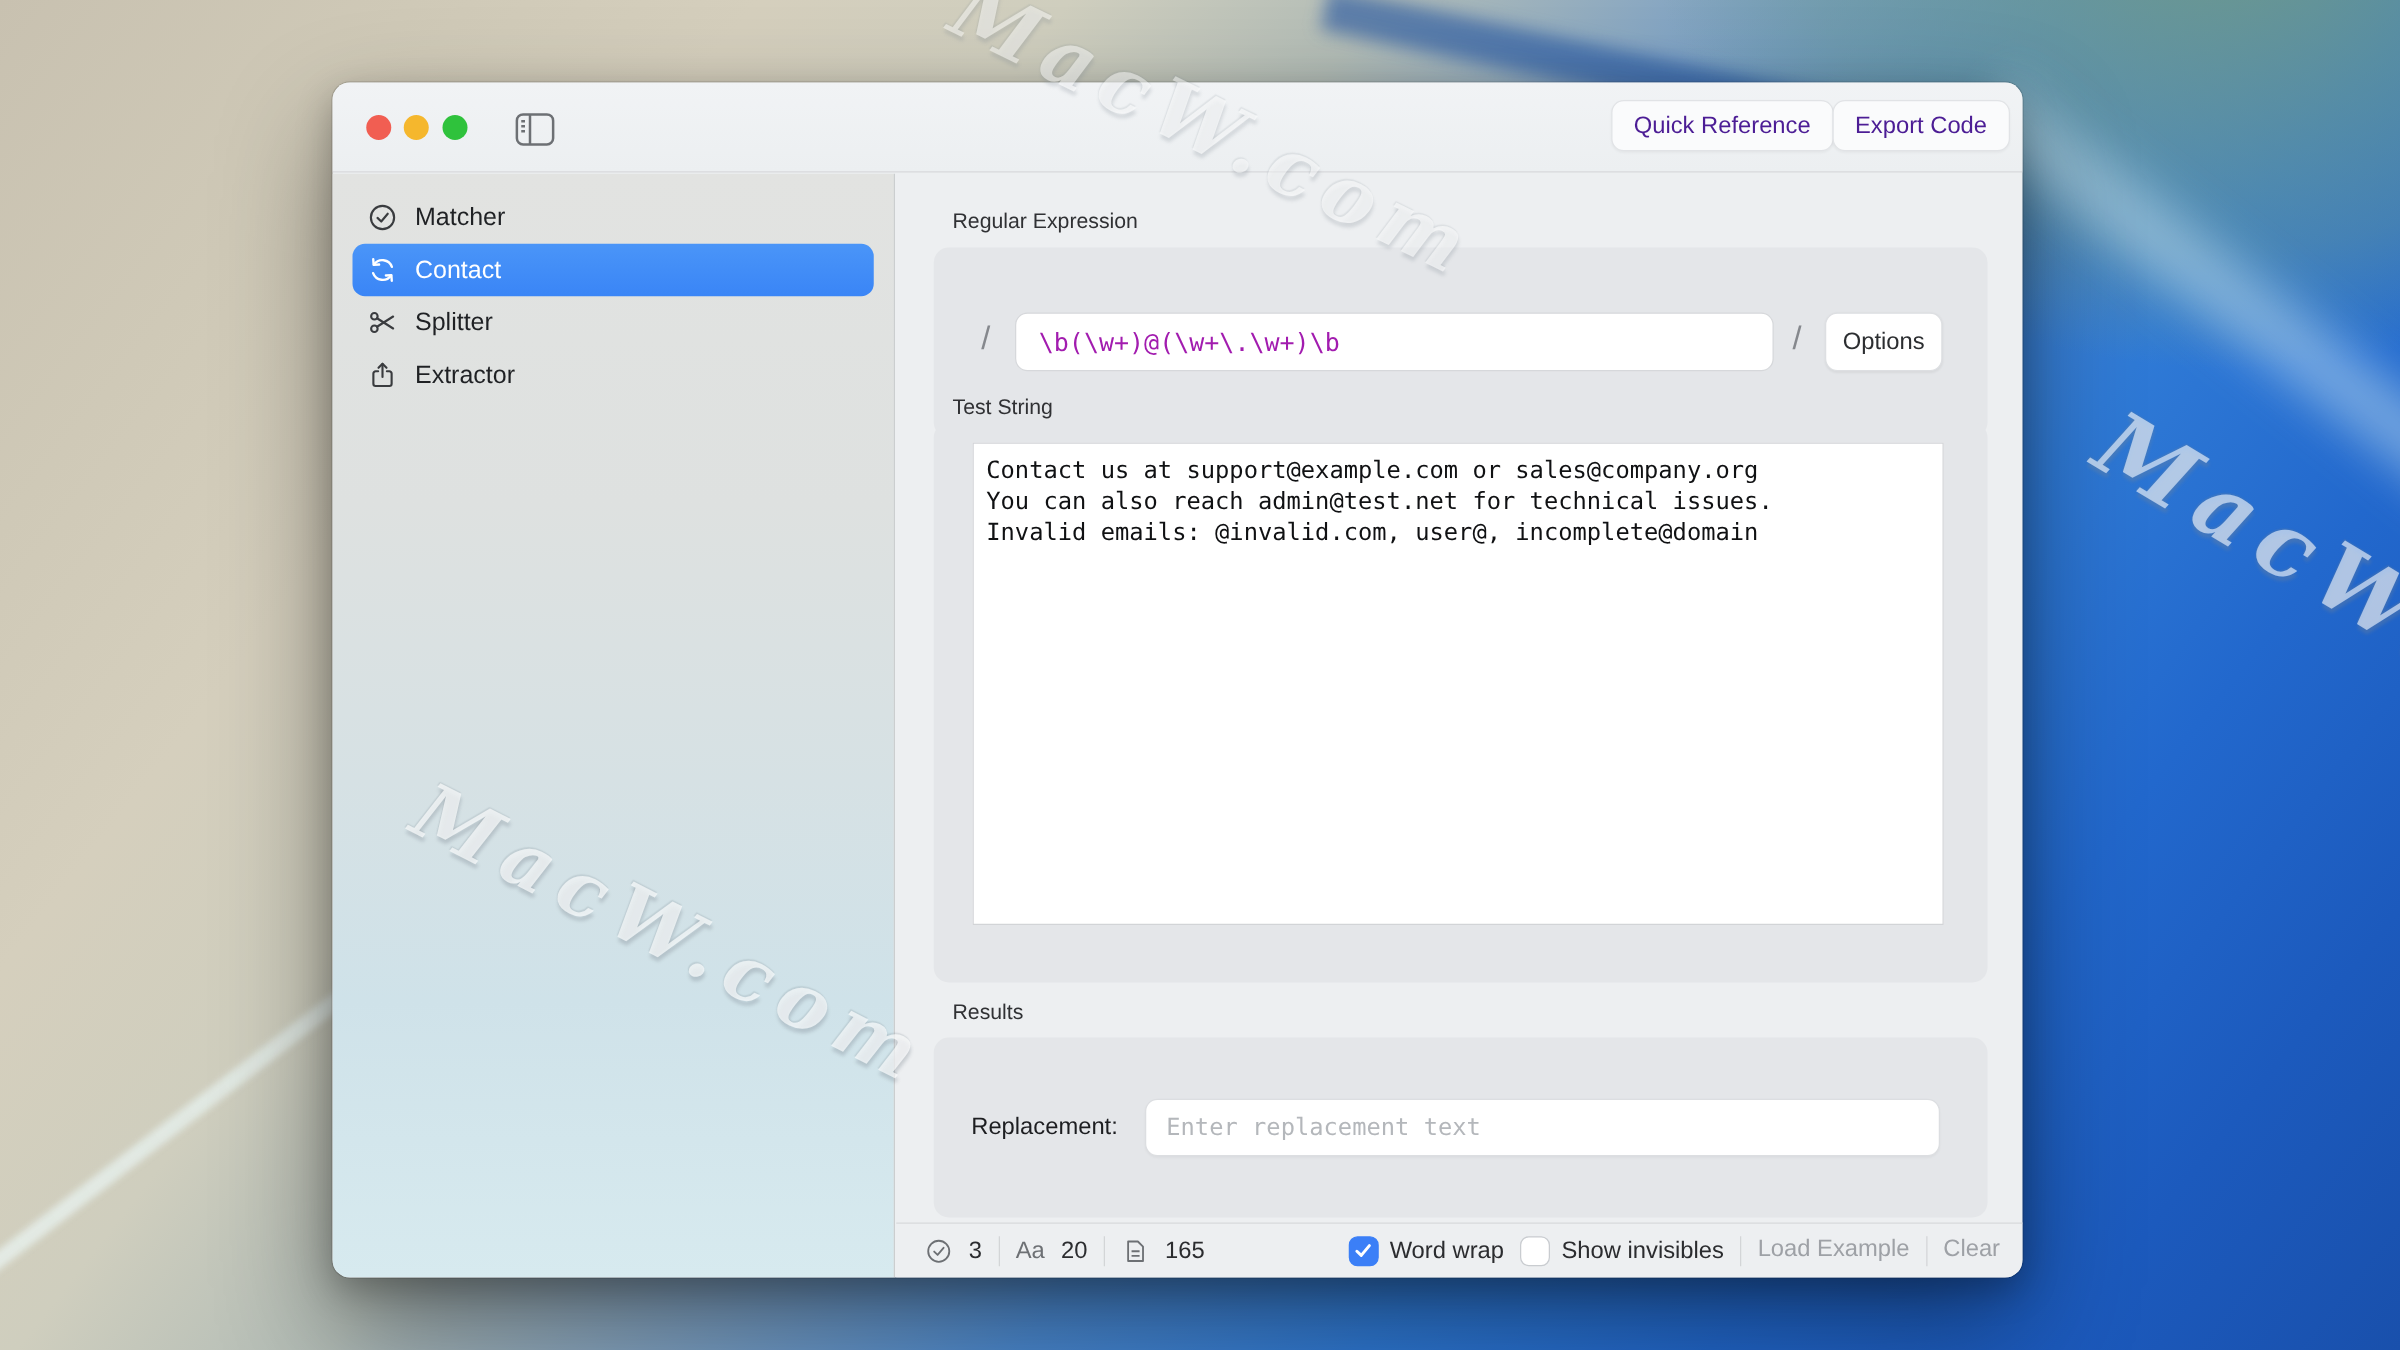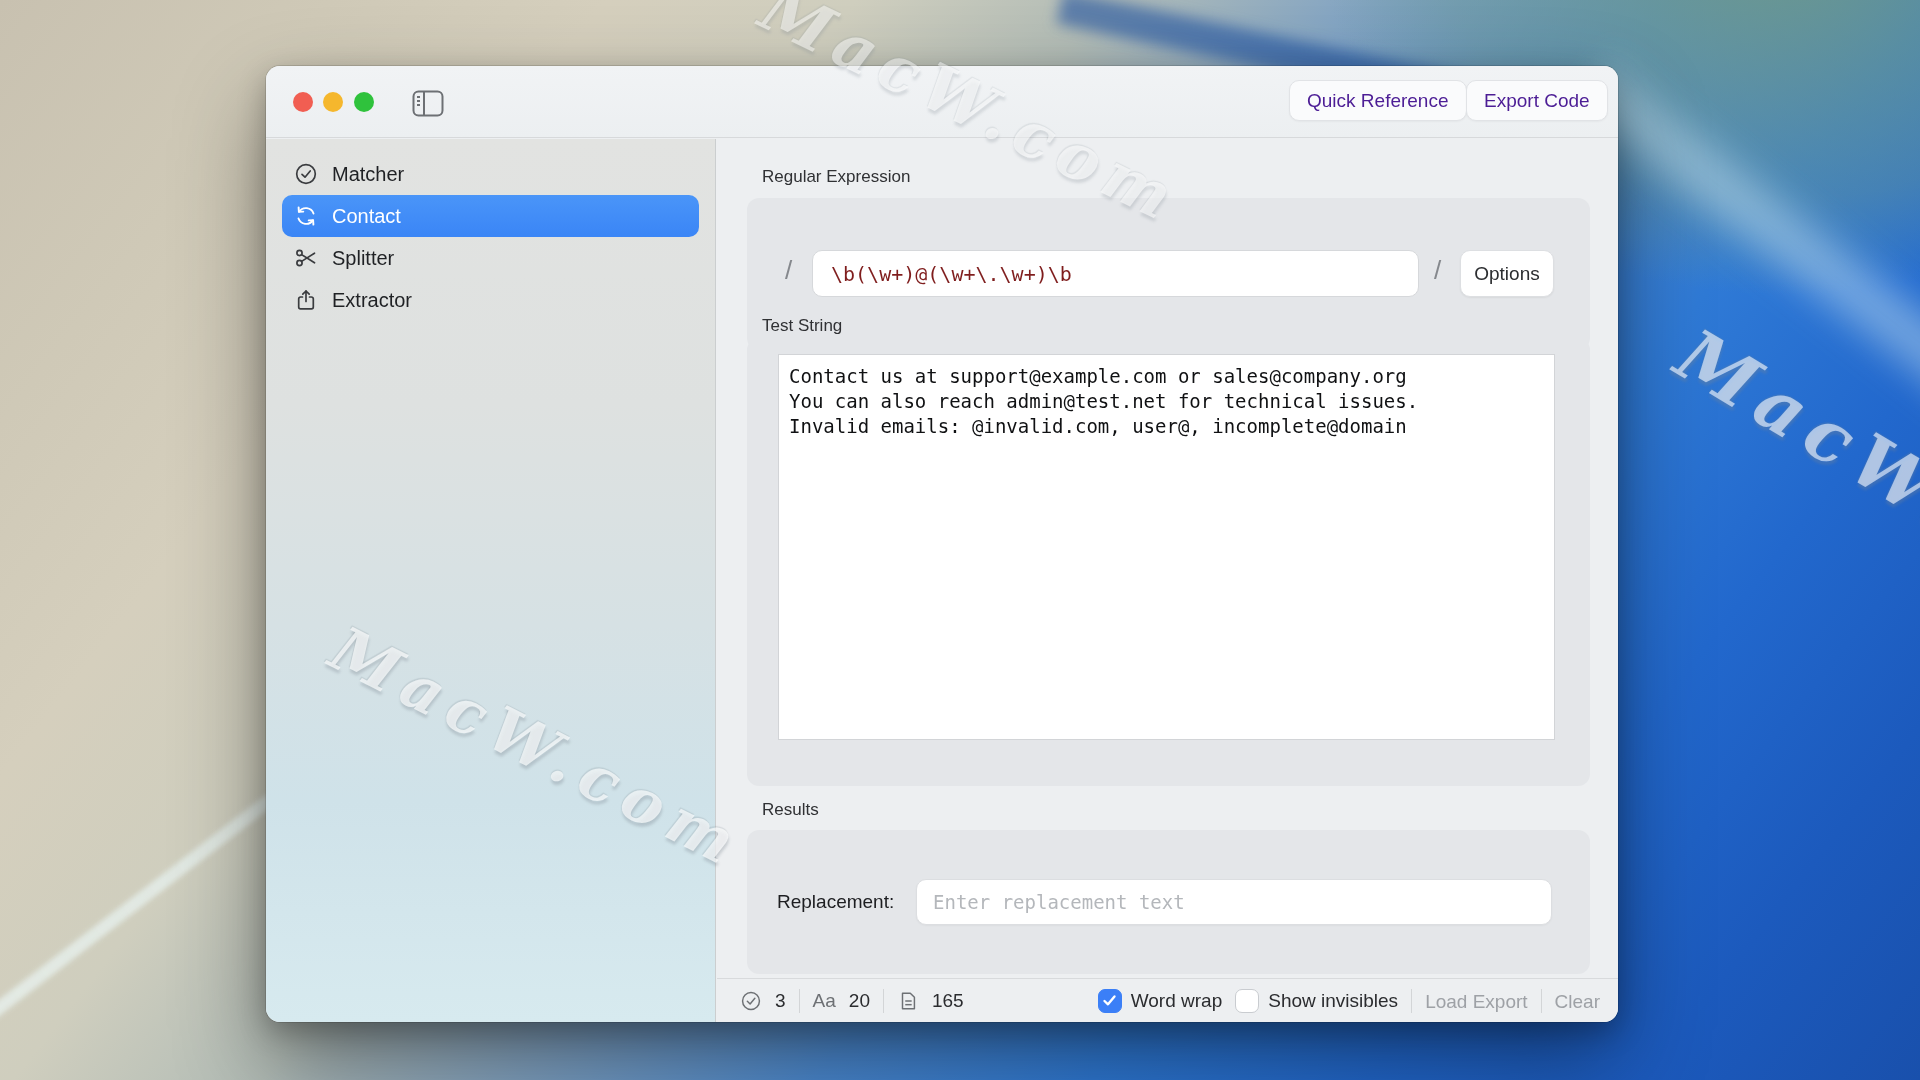--- a/index.html
+++ b/index.html
@@ -75,21 +75,21 @@
   .panel-regex { top:132px; height:152px; }
   .panel-test  { top:272px; height:448px; }
   .panel-results { top:764px; height:144px; }
 
   .delim { position:absolute; font-size:26px; color:#85888d; font-weight:300; }
   .delim-open  { left:519px; top:189px; }
   .delim-close { left:1168px; top:189px; }
 
   .regex-input { position:absolute; left:546px; top:184px; width:607px; height:47px;
     background:#ffffff; border:1px solid #d6d8db; border-radius:10px; padding:0 18px;
-    font-family:"DejaVu Sans Mono",monospace; font-size:20px; color:#7f1d1d; outline:none; }
+    font-family:"DejaVu Sans Mono",monospace; font-size:20px; color:#a21caf; outline:none; }
   .options-btn { position:absolute; left:1194px; top:184px; width:94px; height:47px;
     background:#ffffff; border:1px solid #dddfe2; border-radius:10px;
     font-size:19px; color:#2c2e31; box-shadow:0 1px 2px rgba(0,0,0,.06);
     display:flex; align-items:center; justify-content:center; cursor:default; }
 
   .test-area { position:absolute; left:512px; top:288px; width:777px; height:386px;
     background:#ffffff; border:1px solid #d2d4d7; border-radius:0;
     padding:9px 10px; font-family:"DejaVu Sans Mono",monospace; font-size:19px;
     line-height:25px; color:#101113; resize:none; outline:none; white-space:pre-wrap; overflow:hidden; }
 
@@ -98,21 +98,21 @@
   .replacement-input { position:absolute; left:650px; top:813px; width:636px; height:46px;
     background:#ffffff; border:1px solid #dcdee1; border-radius:10px; padding:0 16px;
     font-family:"DejaVu Sans Mono",monospace; font-size:19px; color:#1b1c1e; outline:none;
     box-shadow:0 1px 2px rgba(0,0,0,.04); }
   .replacement-input::placeholder { color:#b4b7bb; }
 
   
   .statusbar { position:absolute; left:451px; right:0; top:912px; height:44px;
     border-top:1px solid #d8dadc; background:#edeff1; display:flex; align-items:center; }
   .sb-left { display:flex; align-items:center; gap:13px; margin-left:23px; }
-  .sb-right { display:flex; align-items:flex-end; gap:13px; margin-left:auto; margin-right:18px; }
+  .sb-right { display:flex; align-items:flex-start; gap:13px; margin-left:auto; margin-right:18px; }
   .sb-ico { width:22px; height:22px; color:#6d7074; }
   .sb-val { font-size:19px; color:#2b2c2f; }
   .sb-aa  { font-size:19px; color:#6d7074; }
   .sb-div { width:1px; height:24px; background:#d3d5d7; }
   .sb-gray { font-size:19px; color:#9ea1a6; cursor:default; }
   .cb-group { display:flex; align-items:center; gap:9px; cursor:default; }
   .checkbox { width:24px; height:24px; border-radius:7px; background:#ffffff;
     border:1.5px solid #c9ccd0; display:flex; align-items:center; justify-content:center; }
   .checkbox svg { width:15px; height:15px; display:none; }
   .checkbox.checked { background:#3b7ff7; border-color:#3b7ff7; }
@@ -240,21 +240,21 @@
         </span>
         <span class="cb-label">Word wrap</span>
       </div>
       <div class="cb-group">
         <span class="checkbox">
           
         </span>
         <span class="cb-label">Show invisibles</span>
       </div>
       <span class="sb-div"></span>
-      <span class="sb-gray">Load Export</span>
+      <span class="sb-gray">Load Example</span>
       <span class="sb-div"></span>
       <span class="sb-gray">Clear</span>
     </div>
   </div>
 </div>
 
 <div class="watermark wm-top">MacW.com</div>
 <div class="watermark wm-side">MacW.com</div>
 <div class="watermark wm-right">MacW.com</div>
 

